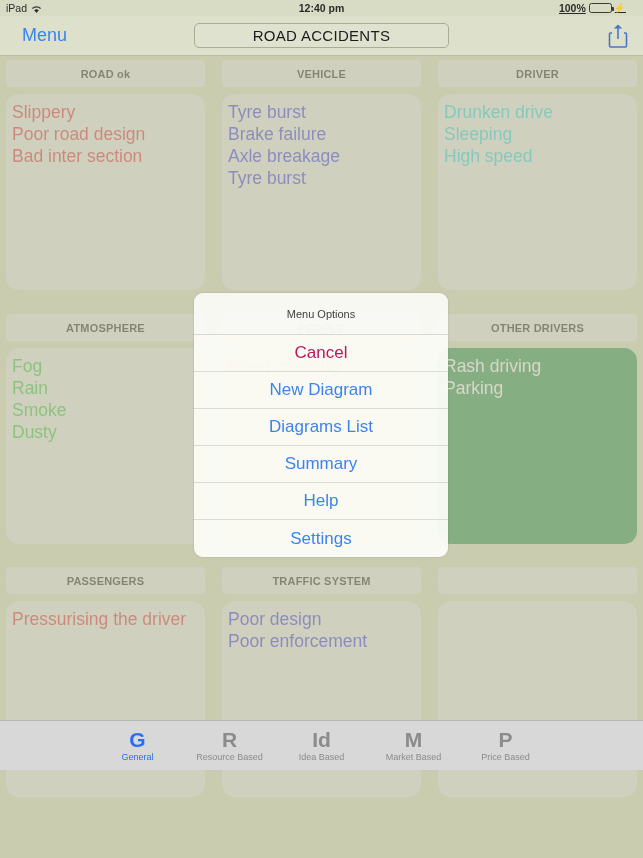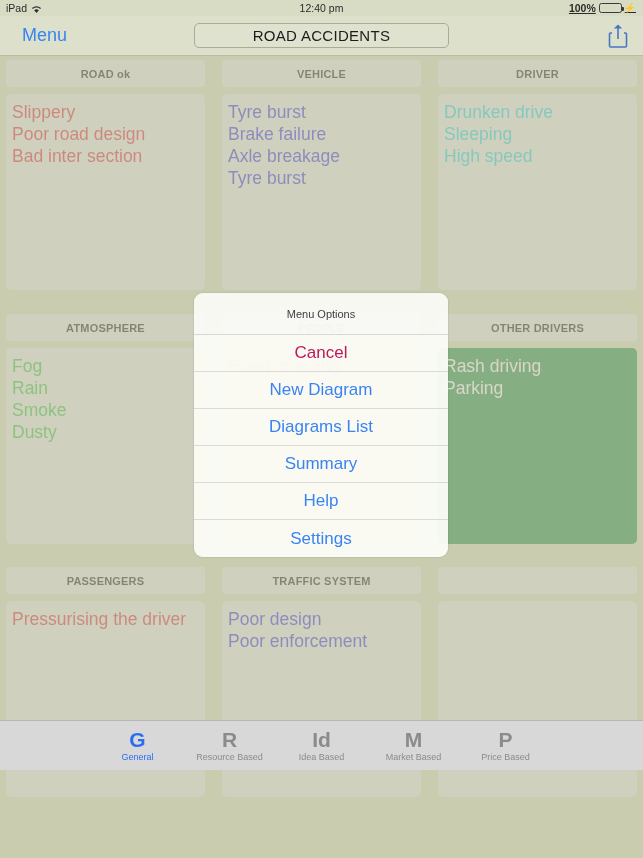--- a/index.html
+++ b/index.html
@@ -35,26 +35,26 @@
     position: absolute;
     left: 6px;
     display: flex;
     align-items: center;
     gap: 4px;
   }
   .sb-center {
     position: absolute;
     left: 0; right: 0;
     text-align: center;
-    font-weight: normal;
+    font-weight: bold;
     font-size: 10.5px;
   }
   .sb-right {
     position: absolute;
-    right: 7px;
+    right: 17px;
     display: flex;
     align-items: center;
     gap: 3px;
     font-size: 10.5px;
     font-weight: bold;
     text-decoration: underline;
   }
   .wifi-icon { display: inline-block; width: 11px; height: 10px; position: relative; top: 1px; }
   .battery {
     width: 23px; height: 10px;
@@ -150,21 +150,21 @@
     font-weight: bold;
     color: #111;
     letter-spacing: 0.2px;
   }
   .card-body {
     position: absolute;
     top: 34px; left: 0;
     width: 199px;
     height: 196px;
     background: #d7d7d7;
-    border-radius: 5px;
+    border-radius: 13px;
     padding: 7px 6px 6px 6px;
     overflow: hidden;
   }
   .card-body .line {
     font-size: 17.5px;
     line-height: 22px;
     white-space: nowrap;
   }
 
   

